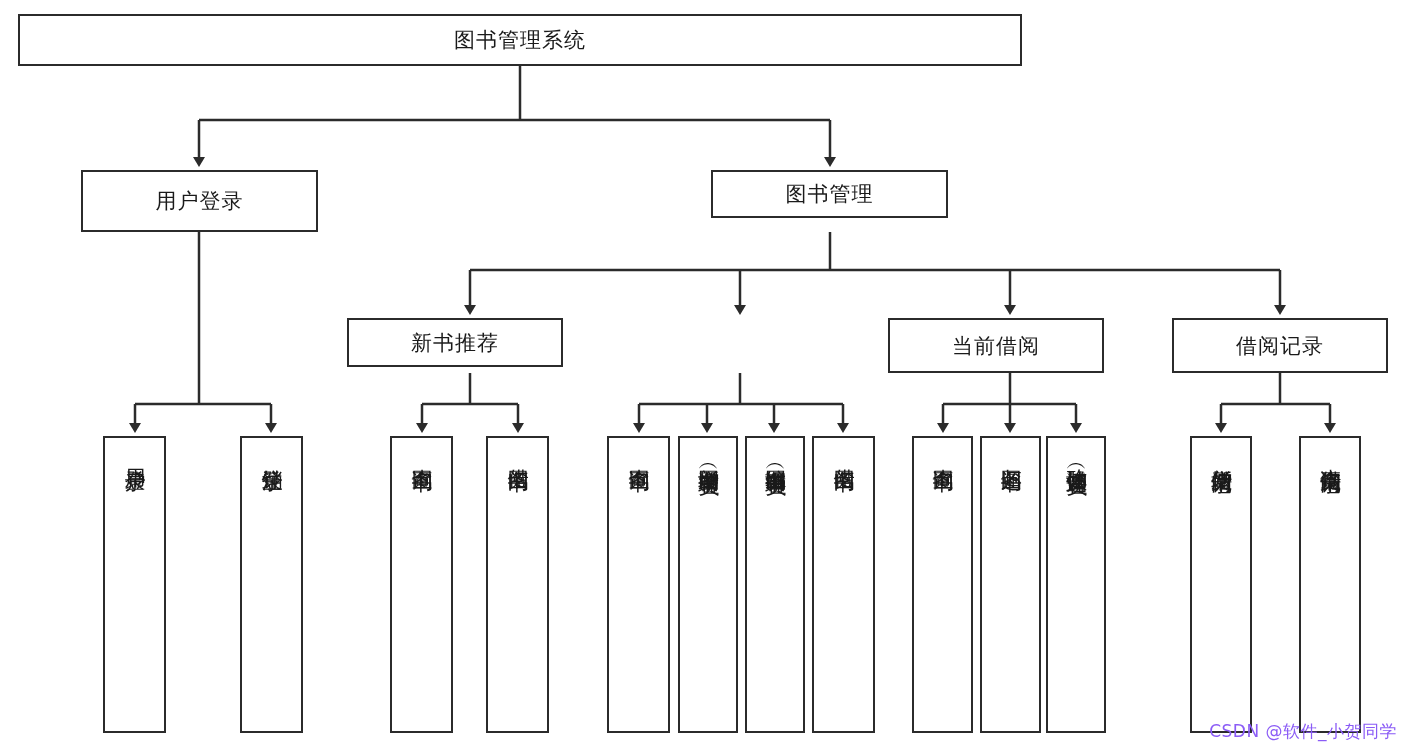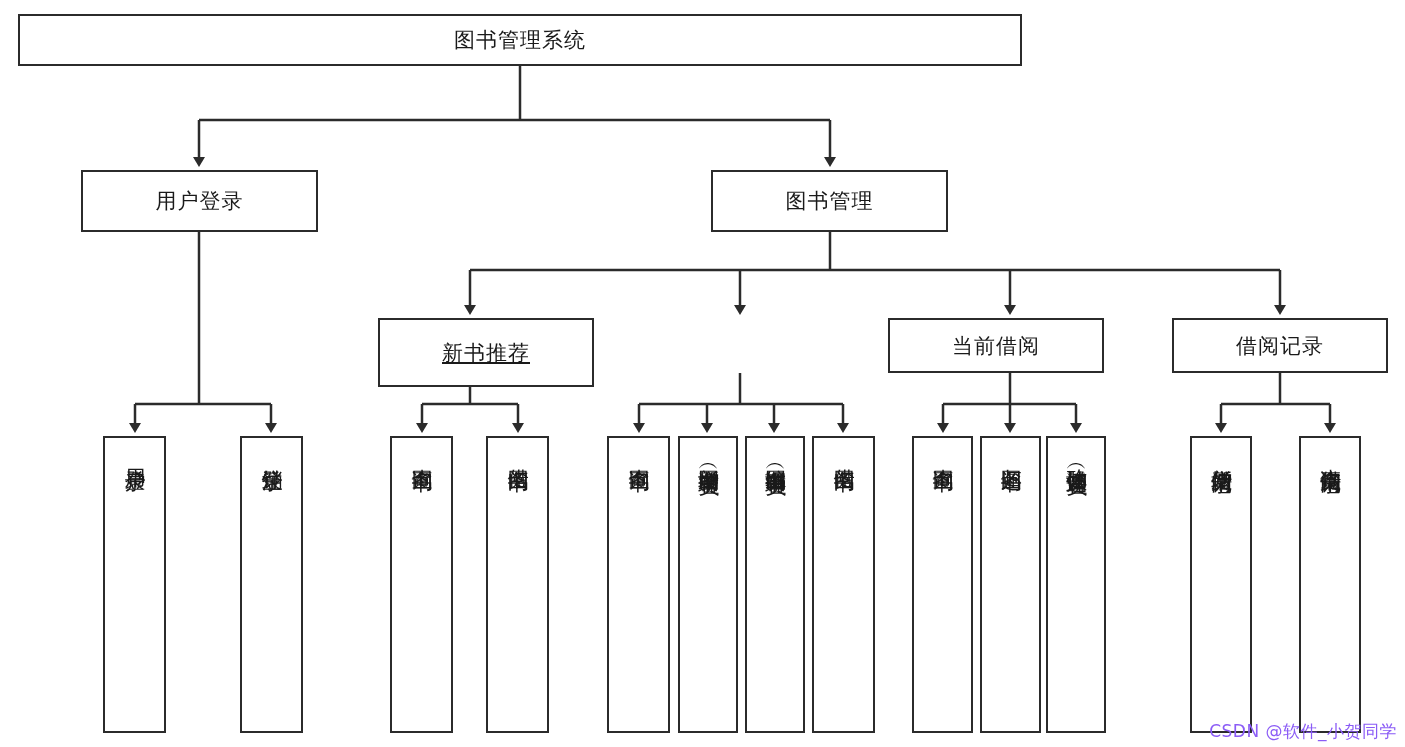--- a/index.html
+++ b/index.html
@@ -118,25 +118,25 @@
     </g>
   </svg>
 
   <div class="node horizontal" style="left:18px; top:14px; width:1004px; height:52px;">
     <span>图书管理系统</span>
   </div>
 
   <div class="node horizontal" style="left:81px; top:170px; width:237px; height:62px;">
     <span>用户登录</span>
   </div>
-  <div class="node horizontal" style="left:711px; top:170px; width:237px; height:62px;text-align:right;">
+  <div class="node horizontal" style="left:711px; top:170px; width:237px; height:48px;text-align:right;">
     <span>图书管理</span>
   </div>
 
-  <div class="node horizontal" style="left:378px; top:318px; width:216px; height:69px;text-decoration:underline;">
+  <div class="node horizontal" style="left:347px; top:318px; width:216px; height:49px;">
     <span>新书推荐</span>
   </div>
   <div class="node horizontal" style="left:888px; top:318px; width:216px; height:55px;">
     <span>当前借阅</span>
   </div>
   <div class="node horizontal" style="left:1172px; top:318px; width:216px; height:55px;">
     <span>借阅记录</span>
   </div>
 
   <div class="node vertical" style="left:103px; top:436px; width:63px; height:297px;">

